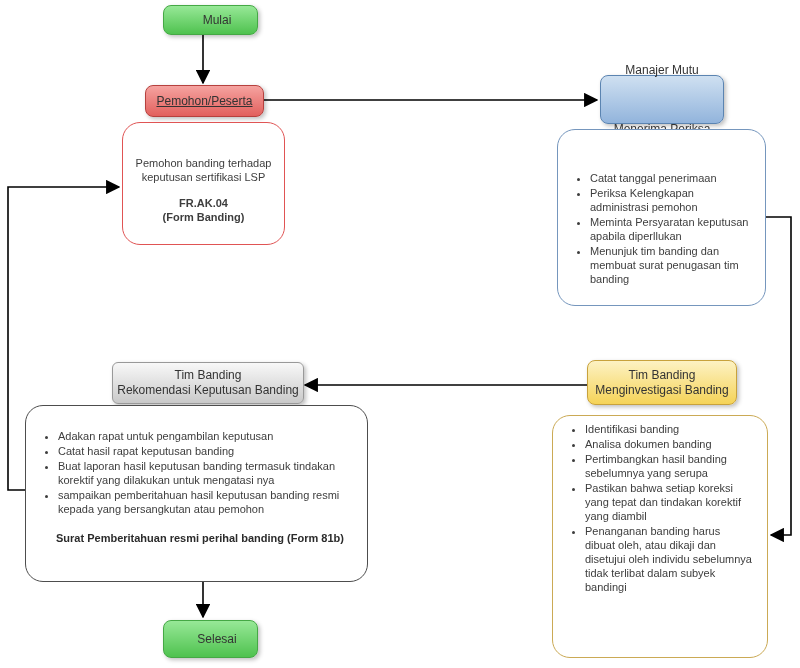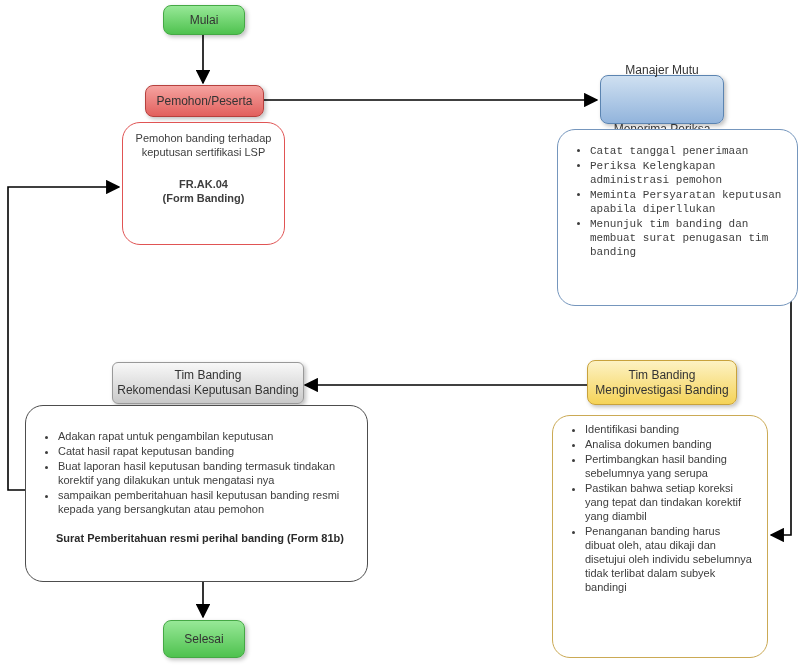--- a/index.html
+++ b/index.html
@@ -18,24 +18,26 @@
     position:absolute; z-index:2;
     display:flex; flex-direction:column; align-items:center; justify-content:center;
     text-align:center; font-size:12px; line-height:1.25; color:#333;
     border-radius:8px;
     box-shadow: 2px 2px 4px rgba(0,0,0,0.25);
   }
   .node span { display:block; }
   .node.green {
     background: linear-gradient(to bottom, var(--green-fill-top,#97e897), var(--green-fill-bottom,#4fc24f));
     border: 1px solid var(--green-border,#45a845);
+    padding-left: 13px;
   }
   .node.red {
     background: linear-gradient(to bottom, var(--red-fill-top,#f5a3a0), var(--red-fill-bottom,#e2605d));
     border: 1px solid var(--red-border,#b6413e);
+    text-decoration: underline;
   }
   .node.blue {
     background: linear-gradient(to bottom, var(--blue-fill-top,#cfe0f1), var(--blue-fill-bottom,#92b4dc));
     border: 1px solid var(--blue-border,#5b84b1);
   }
   .node.gray {
     background: linear-gradient(to bottom, var(--gray-fill-top,#f8f8f8), var(--gray-fill-bottom,#c9c9c9));
     border: 1px solid var(--gray-border,#999999);
     border-radius:6px;
   }
@@ -53,22 +55,22 @@
   }
   .note.red-border    { border:1.5px solid var(--note-red-border,#e05454); }
   .note.blue-border   { border:1px   solid var(--note-blue-border,#7596bd); }
   .note.dark-border   { border:1px   solid var(--note-dark-border,#4d4d4d); }
   .note.gold-border   { border:1px   solid var(--note-gold-border,#cbaa55); }
 
   .note .bullets { list-style:disc; margin:0; padding:0 14px 0 32px; }
   .note .bullets li { margin:0 0 1px 0; }
   .note .form-bold { font-weight:bold; color:#2b2b2b; }
 
-  .center-note { text-align:center; padding-top:8px; }
-  .center-note .form-block { margin-top:18px; font-weight:bold; }
+  .center-note { text-align:center; padding-top:33px; }
+  .center-note .form-block { margin-top:12px; font-weight:bold; }
 </style>
 </head>
 <body>
 
 <div class="canvas">
 
   <svg class="wires" width="800" height="668">
     <defs>
       <marker id="arrow" viewBox="0 0 10 10" refX="9" refY="5" markerWidth="9" markerHeight="9" orient="auto-start-reverse">
         <path d="M0,0 L10,5 L0,10 z" fill="#000"></path>
@@ -96,21 +98,21 @@
       <div>FR.AK.04</div>
       <div>(Form Banding)</div>
     </div>
   </div>
 
   <div class="node blue" style="left:600px;top:75px;width:122px;height:47px;gap:44px;">
     <span>Manajer Mutu</span>
     <span>Menerima Periksa</span>
   </div>
 
-  <div class="note blue-border" style="left:557px;top:129px;width:241px;height:177px;padding-top:14px;font-family:Liberation Mono, monospace;">
+  <div class="note blue-border" style="left:557px;top:129px;width:209px;height:177px;padding-top:41px;">
     <ul class="bullets">
         <li>Catat tanggal penerimaan</li>
         <li>Periksa Kelengkapan administrasi pemohon</li>
         <li>Meminta Persyaratan keputusan apabila diperllukan</li>
         <li>Menunjuk tim banding dan membuat surat penugasan tim banding</li>
       </ul>
   </div>
 
   <div class="node gray" style="left:112px;top:362px;width:190px;height:40px;">
     <span>Tim Banding</span>

